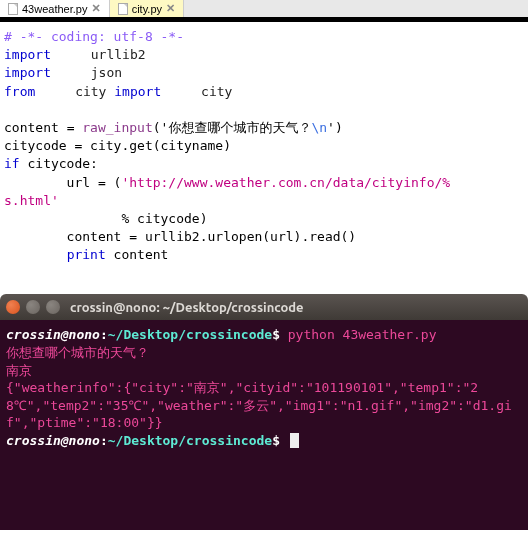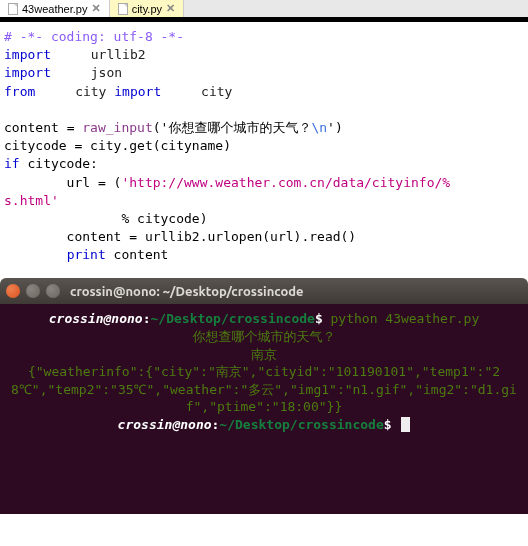--- a/index.html
+++ b/index.html
@@ -14,32 +14,32 @@
 .code { padding: 6px 4px 10px 4px; line-height: 1.4; white-space: pre; overflow: hidden; }
 .c-comment { color: #8b5cf6; }
 .c-keyword { color: #0000d0; font-weight: normal; }
 .c-module { color: #222; margin-left: 32px; }
 .c-var { color: #000; }
 .c-func { color: #8b3a8b; }
 .c-string { color: #000000; }
 .c-url { color: #c00080; }
 .c-paren { color: #000; }
 .c-esc { color: #3a6ee0; }
-.terminal-wrap { margin-top: 4px; text-align: center; }
+.terminal-wrap { margin-top: 20px; }
 .term-titlebar { background: linear-gradient(#5a5450,#3f3a36); display: flex; align-items: center; height: 26px; padding: 0 6px; border-top-left-radius: 6px; border-top-right-radius: 6px; gap: 6px; }
 .term-btn { width: 14px; height: 14px; border-radius: 50%; display: inline-block; }
 .btn-close { background: radial-gradient(circle at 35% 35%, #f08050, #d9531e); }
 .btn-min { background: radial-gradient(circle at 35% 35%, #8a8580, #6b6560); }
 .btn-max { background: radial-gradient(circle at 35% 35%, #8a8580, #6b6560); }
 .term-title { color: #ddd9d5; font-family: "Ubuntu", sans-serif; font-size: 13px; font-weight: bold; margin-left: 4px; }
 .terminal { background: #2d0922; color: #eee; padding: 6px 6px 8px 6px; line-height: 1.35; font-size: 13px; white-space: pre-wrap; word-break: break-all; min-height: 210px; }
 .t-user { color: #ffffff; font-weight: bold; font-style: italic; }
-.t-path { color: #15803d; font-weight: bold; }
+.t-path { color: #5eead4; font-weight: bold; }
 .t-white { color: #fff; font-weight: bold; }
-.t-out { color: #4d7c0f; }
+.t-out { color: #ec4899; }
 .cursor { display: inline-block; width: 9px; height: 15px; background: #eee; vertical-align: text-bottom; margin-left: 2px; }
 </style>
 </head>
 <body>
 
 <div class="editor">
   <div class="tabs">
     <div class="tab active">
       <span class="tab-icon"></span>
       <span>43weather.py</span>

